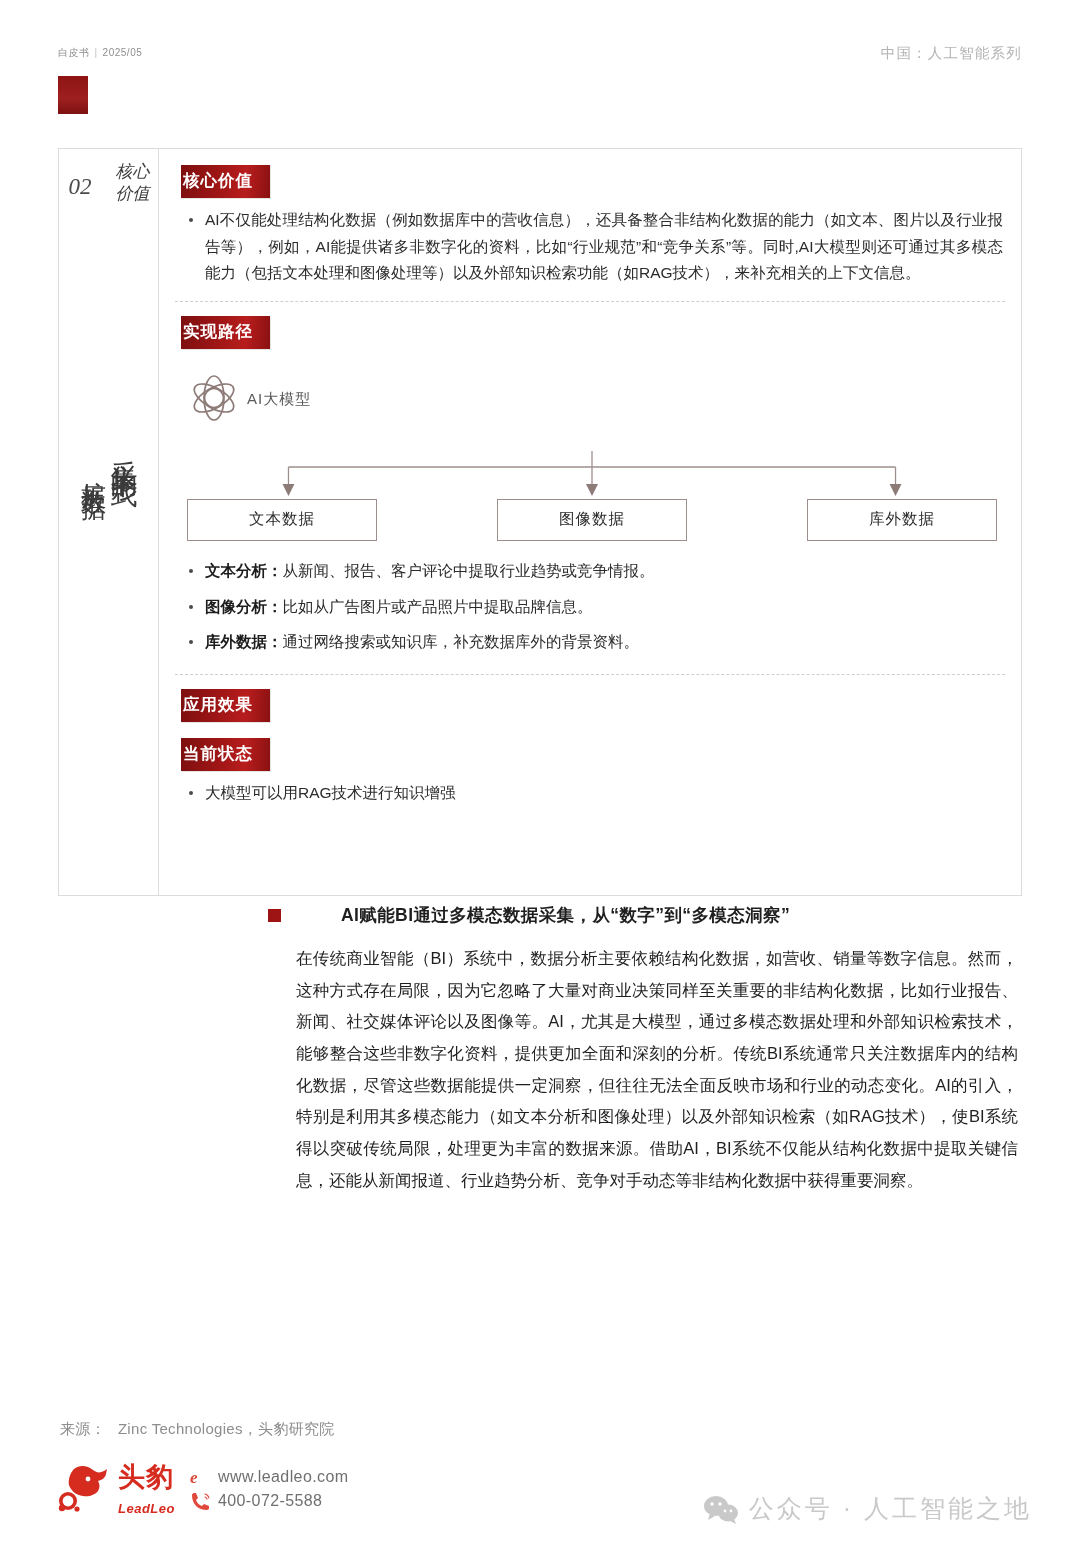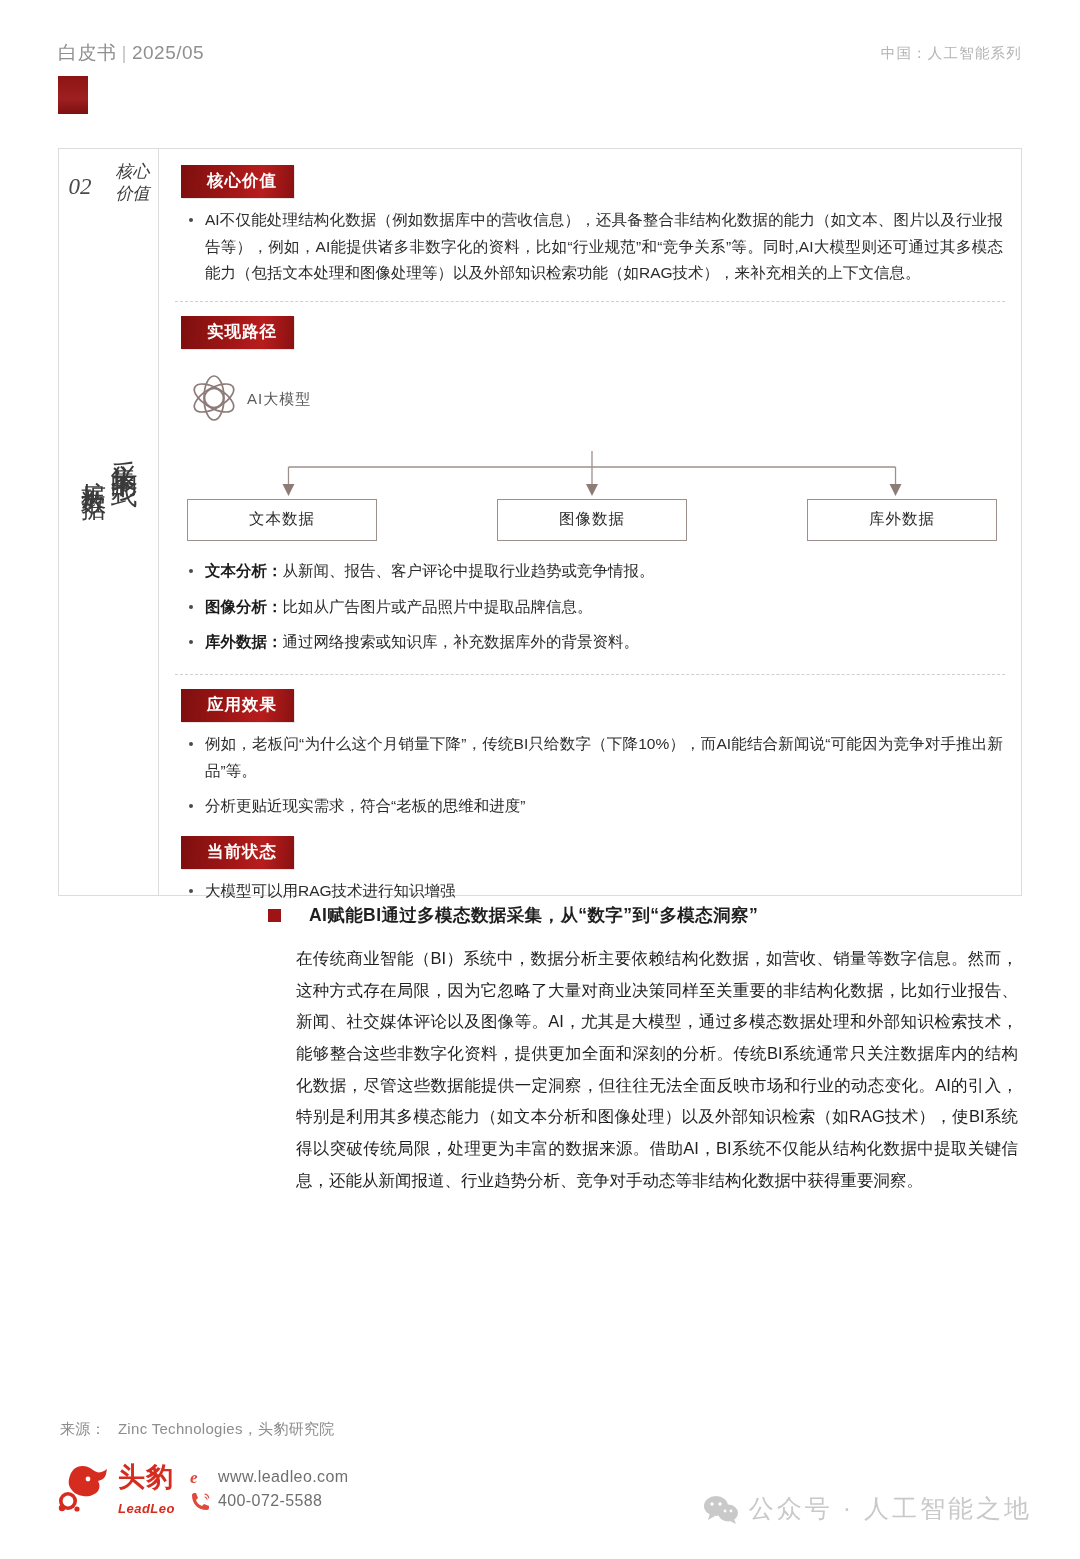--- a/index.html
+++ b/index.html
@@ -26,21 +26,21 @@
     position: absolute;
     top: 40px;
     left: 58px;
     right: 58px;
     height: 26px;
     display: flex;
     align-items: center;
     justify-content: space-between;
   }
   .hdr-left {
-    font-size: 19px;
+    font-size: 10px;
     color: #8f8f8f;
     letter-spacing: .5px;
     white-space: nowrap;
   }
   .hdr-left .divider { color: #c2c2c2; margin: 0 5px; }
   .hdr-right {
     font-size: 14.5px;
     color: #b4b4b4;
     letter-spacing: 1.2px;
     white-space: nowrap;
@@ -142,21 +142,21 @@
     position: relative;
     padding: 0;
   }
 
   
   .badge {
     display: inline-block;
     color: #fff;
     font-size: 16.5px;
     font-weight: 700;
-    padding: 5px 17px 6px 26px;
+    padding: 5px 17px 6px 2px;
     letter-spacing: 1px;
     background: linear-gradient(95deg,#7d0f0f 0%, #a11616 45%, #b81d1d 72%, #8a1111 100%);
     box-shadow: 1px 1px 0 rgba(0,0,0,.10);
   }
 
   .sec { padding: 0 18px 0 22px; }
 
   .sec-1 { padding-top: 16px; }
 
   .dotted-sep {
@@ -241,20 +241,21 @@
     background: #9e1414;
     margin-right: 28px;
     flex: none;
   }
   .sub-title {
     font-size: 17.5px;
     font-weight: 700;
     color: #1f1f1f;
     letter-spacing: .4px;
     white-space: nowrap;
+    margin-left: 32px;
   }
   .main-para {
     position: absolute;
     top: 943px;
     left: 296px;
     width: 722px;
     font-size: 16.5px;
     line-height: 1.92;
     color: #1f1f1f;
     text-align: justify;
@@ -426,28 +427,20 @@
           <li>
             <span class="lead">库外数据：</span><span>通过网络搜索或知识库，补充数据库外的背景资料。</span>
           </li>
         </ul>
       </div>
 
       <div class="dotted-sep" style="margin-top:18px;"></div>
 
       <div class="sec" style="padding-top:14px;">
         <div class="badge">应用效果</div>
-        <ul class="bullets">
-          <li>
-            <span>例如，老板问“为什么这个月销量下降”，传统BI只给数字（下降10%），而AI能结合新闻说“可能因为竞争对手推出新品”等。</span>
-          </li>
-          <li>
-            <span>分析更贴近现实需求，符合“老板的思维和进度”</span>
-          </li>
-        </ul>
       </div>
 
       <div class="sec" style="padding-top:16px;">
         <div class="badge">当前状态</div>
         <ul class="bullets">
           <li>
             <span>大模型可以用RAG技术进行知识增强</span>
           </li>
         </ul>
       </div>

